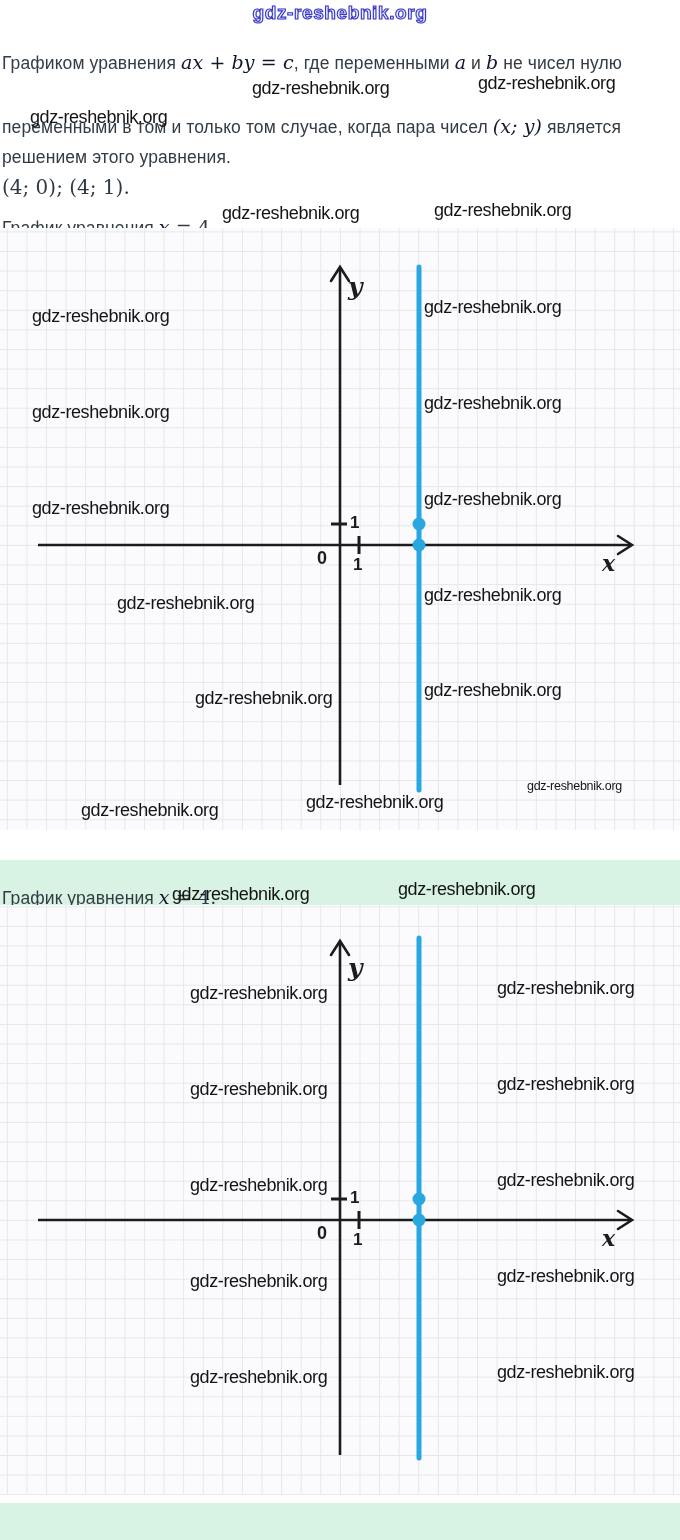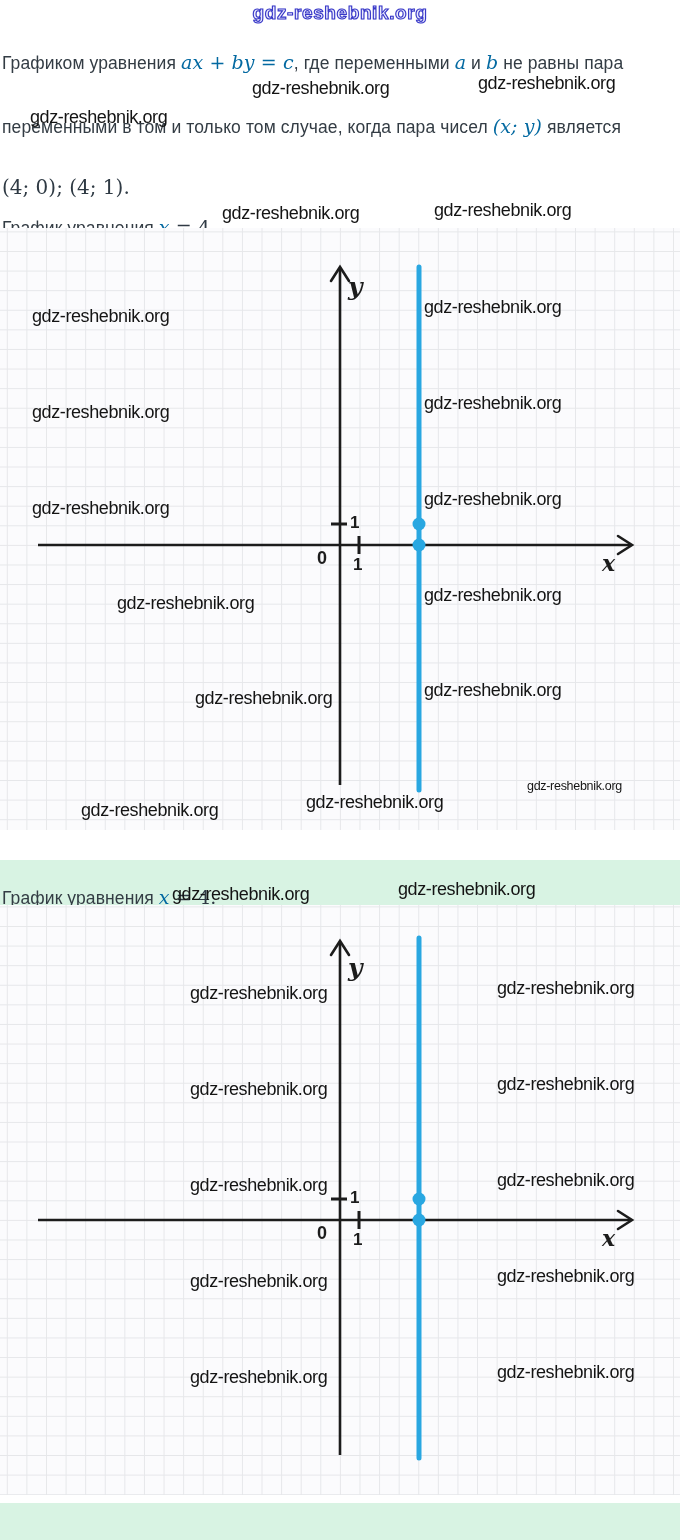--- a/index.html
+++ b/index.html
@@ -5,21 +5,21 @@
   html,body{margin:0;padding:0;background:#ffffff;}
   .page{position:relative;width:680px;height:1540px;overflow:hidden;background:#ffffff;
         font-family:"Liberation Sans",sans-serif;}
   .logo{position:absolute;top:2px;left:0;width:100%;text-align:center;
         font-family:"Liberation Sans",sans-serif;font-weight:bold;font-size:19px;
         letter-spacing:0.6px;color:#e9e9fb;-webkit-text-stroke:1.1px #3838c8;
         text-shadow:0 0 1px #3838c8;}
   .line{position:absolute;left:2px;white-space:nowrap;font-size:17.5px;color:#333c44;
         letter-spacing:0.1px;}
   .t{font-family:"Liberation Sans",sans-serif;}
-  .m{font-family:"DejaVu Serif",serif;font-style:italic;font-size:19px;color:#0369a1;}
+  .m{font-family:"DejaVu Serif",serif;font-style:italic;font-size:19px;color:#0f172a;}
   .mu{font-family:"DejaVu Serif",serif;font-style:normal;font-size:19px;color:#2f3a44;}
   .answer{position:absolute;left:2px;white-space:nowrap;font-family:"DejaVu Serif",serif;
         font-size:20px;color:#2f3a44;}
   .wm{position:absolute;white-space:nowrap;font-family:"Liberation Sans",sans-serif;
         font-size:18px;letter-spacing:-0.4px;color:#141414;}
   .wm.small{font-size:12.5px;letter-spacing:-0.3px;}
   .graph{position:absolute;left:0;width:680px;background-color:#fbfbfd;
         background-image:linear-gradient(to right,#e6e7ea 1px,transparent 1px),
                          linear-gradient(to bottom,#e6e7ea 1px,transparent 1px);
         background-size:19.6px 19.6px;}
@@ -31,30 +31,31 @@
   .band{position:absolute;left:0;width:680px;background:#d8f3e3;padding-left:9px;}
   .band .line{color:#333c44;}
 </style>
 </head>
 <body>
 
 <div class="page">
 
   <div class="logo">gdz-reshebnik.org</div>
 
-  <p class="line" style="top:33px"><span class="t">Графиком уравнения </span><span class="m">ax + by = c</span><span class="t">, где переменными </span><span class="m">a</span><span class="t"> и </span><span class="m">b</span><span class="t"> не равны пара</span></p>
+  <p class="line" style="top:33px"><span class="t">Графиком уравнения </span><span class="m">ax + by = c</span><span class="t">, где переменными </span><span class="m">a</span><span class="t"> и </span><span class="m">b</span><span class="t"> не чисел нулю</span></p>
 
 
   <span class="wm" style="left:252px;top:78px">gdz-reshebnik.org</span>
   <span class="wm" style="left:478px;top:73px">gdz-reshebnik.org</span>
 
   <p class="line" style="top:97px"><span class="t">переменными в том и только том случае, когда пара чисел </span><span class="m">(x;  y)</span><span class="t"> является</span></p>
 
   <span class="wm" style="left:30px;top:107px">gdz-reshebnik.org</span>
 
+  <p class="line" style="top:129px"><span class="t">решением этого уравнения.</span></p>
 
   <p class="answer" style="top:155px">(4; 0); (4; 1).</p>
 
   <p class="line" style="top:198px"><span class="t">График уравнения </span><span class="m">x</span><span class="mu"> = 4.</span></p>
   <span class="wm" style="left:222px;top:203px">gdz-reshebnik.org</span>
   <span class="wm" style="left:434px;top:200px">gdz-reshebnik.org</span>
 
   <div class="graph" style="top:228px;height:602px;background-position:6.8px 3.4px">
     <svg width="680" height="602" viewBox="0 0 680 602">
       <line x1="419" y1="39" x2="419" y2="562" stroke="#29a7e1" stroke-width="5" stroke-linecap="round"></line>

